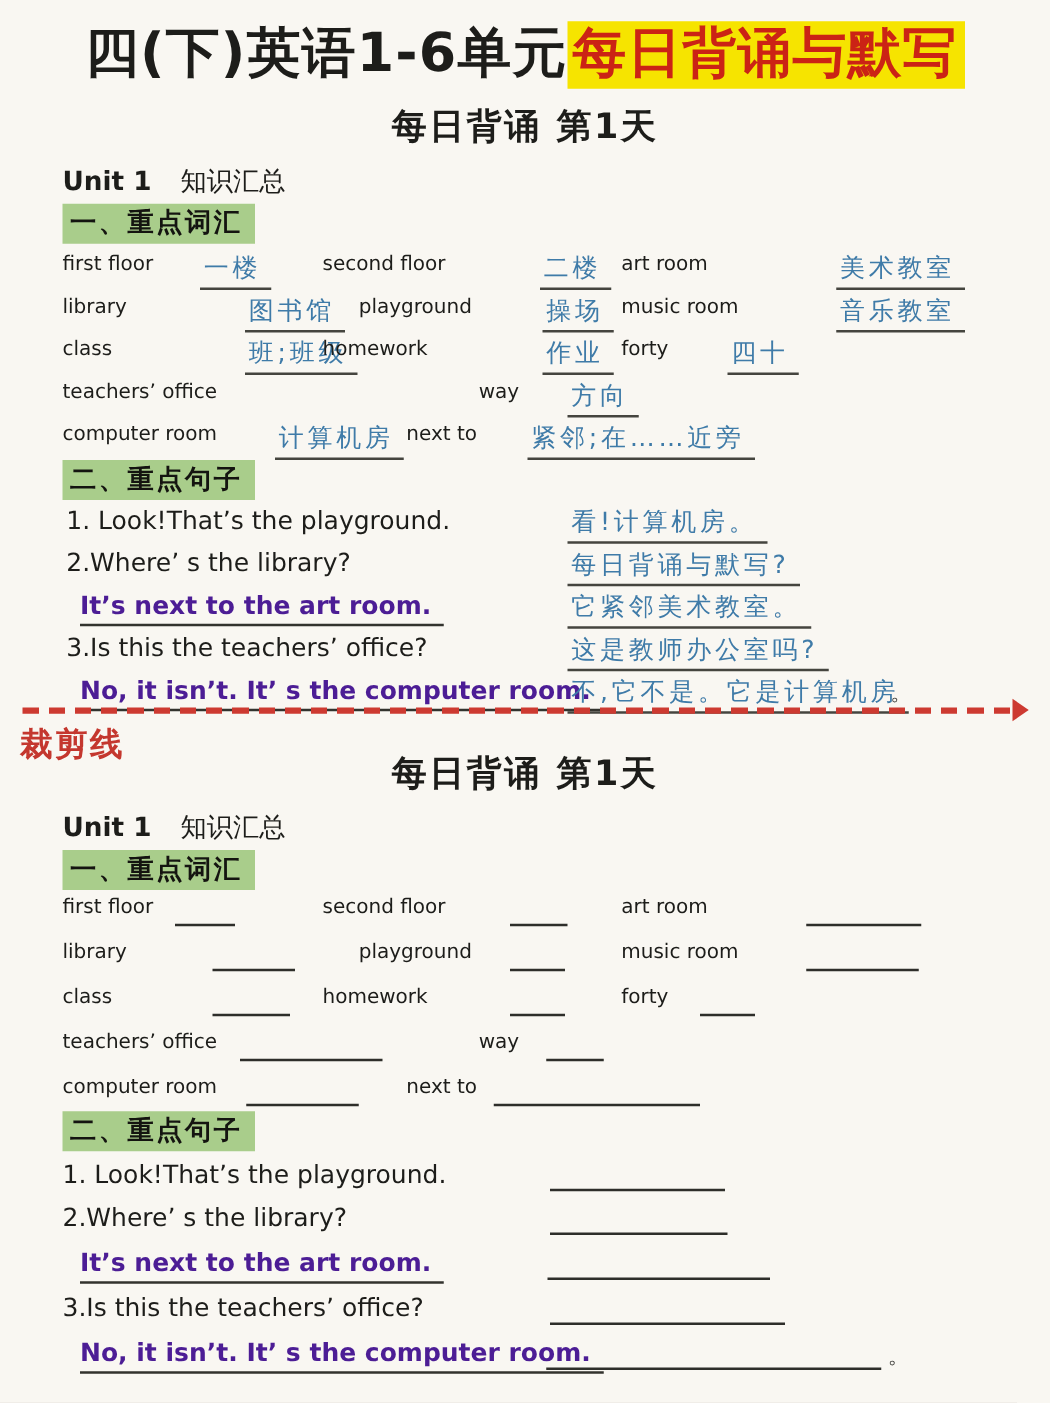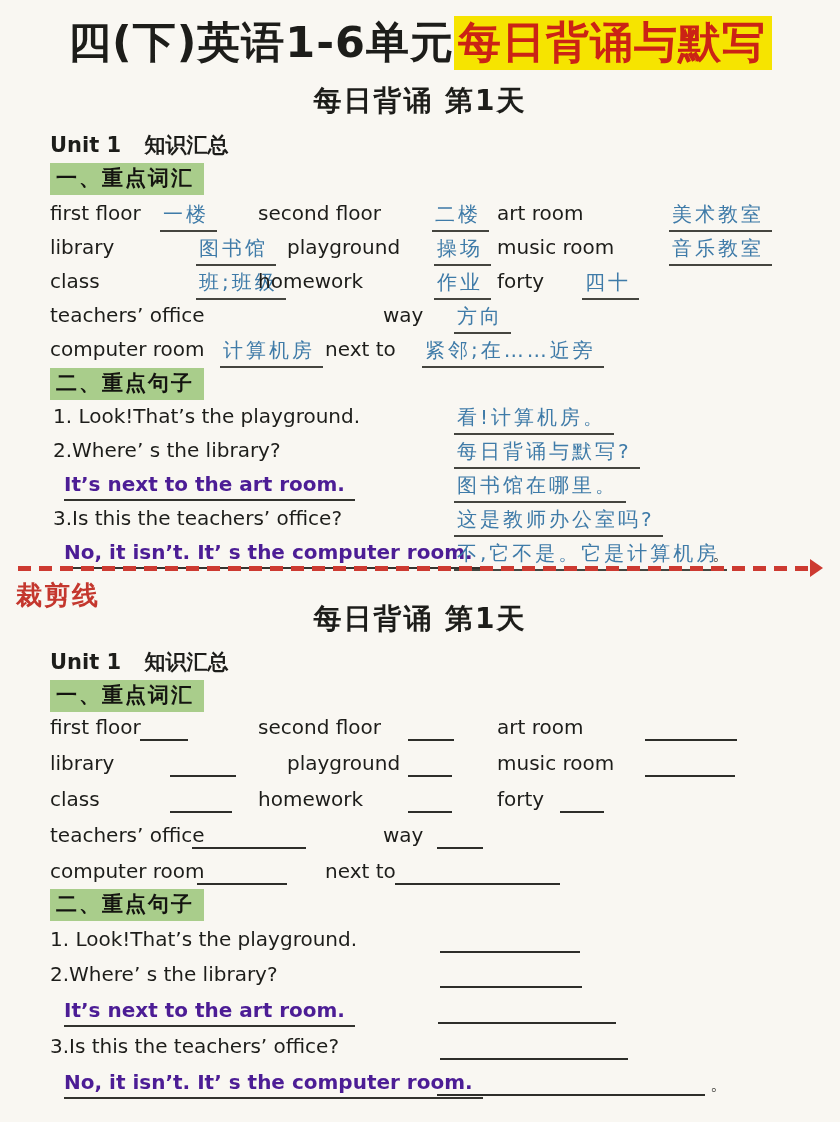--- a/index.html
+++ b/index.html
@@ -6,27 +6,27 @@
   .page{position:relative;width:840px;height:1122px;margin:0 auto;background:#f9f7f2;
         font-family:"DejaVu Sans","Liberation Sans",sans-serif;color:#1d1d1a;overflow:hidden;}
   
   .title{position:absolute;top:14px;left:0;width:100%;text-align:center;
          font-size:43px;font-weight:bold;letter-spacing:1px;white-space:nowrap;}
   .title .hl{color:#cb2315;background:#f6e400;padding:1px 6px 3px 4px;}
   .day-heading{position:absolute;left:0;width:100%;text-align:center;
                font-size:28px;font-weight:bold;letter-spacing:2px;}
   
   .unit-line{position:absolute;left:50px;font-size:21px;font-weight:600;}
-  .unit-line .sub{margin-left:16px;font-weight:bold;}
+  .unit-line .sub{margin-left:16px;font-weight:normal;}
   
   .glabel{position:absolute;left:50px;background:#a9cd8b;color:#141410;
           font-size:21px;font-weight:bold;padding:1px 10px 3px 6px;letter-spacing:2px;}
   
   .row{position:absolute;left:0;width:840px;height:34px;}
-  .w{position:absolute;top:2px;font-size:20px;white-space:nowrap;}
+  .w{position:absolute;top:2px;font-size:16px;white-space:nowrap;}
   .zh{position:absolute;top:0;font-size:20px;color:#3f7ba8;letter-spacing:3px;
       border-bottom:2px solid #45453f;padding:2px 8px 2px 3px;white-space:nowrap;margin-left:24px;}
   .en{position:absolute;top:2px;font-size:20px;white-space:nowrap;}
   .en.red{color:#4c1d95;font-weight:bold;border-bottom:2px solid #33332e;padding:0 10px 3px 0;}
   .bl{position:absolute;top:6px;height:20px;border-bottom:2px solid #2e2e2a;}
   .sfx{position:absolute;top:4px;font-size:18px;color:#3c3c38;}
   
   .cut{position:absolute;top:566px;left:18px;width:792px;height:5px;
        background:repeating-linear-gradient(90deg,#cd3a31 0 13px,transparent 13px 21px);}
   .cut-arrow{position:absolute;top:559px;left:810px;width:0;height:0;
@@ -92,21 +92,21 @@
   <div class="row" style="top:402px">
     <span class="en" style="left:53px">1. Look!That’s the playground.</span>
     <span class="zh" style="left:430px">看!计算机房。</span>
   </div>
   <div class="row" style="top:436px">
     <span class="en" style="left:53px">2.Where’ s the library?</span>
     <span class="zh" style="left:430px">每日背诵与默写?</span>
   </div>
   <div class="row" style="top:470px">
     <span class="en red" style="left:64px">It’s next to the art room.</span>
-    <span class="zh" style="left:430px">图书馆在哪里。</span>
+    <span class="zh" style="left:430px">它紧邻美术教室。</span>
   </div>
   <div class="row" style="top:504px">
     <span class="en" style="left:53px">3.Is this the teachers’ office?</span>
     <span class="zh" style="left:430px">这是教师办公室吗?</span>
   </div>
   <div class="row" style="top:538px">
     <span class="en red" style="left:64px">No, it isn’t. It’ s the computer room.</span>
     <span class="zh" style="left:430px">不,它不是。它是计算机房</span>
     <span class="sfx" style="left:712px">。</span>
   </div>

